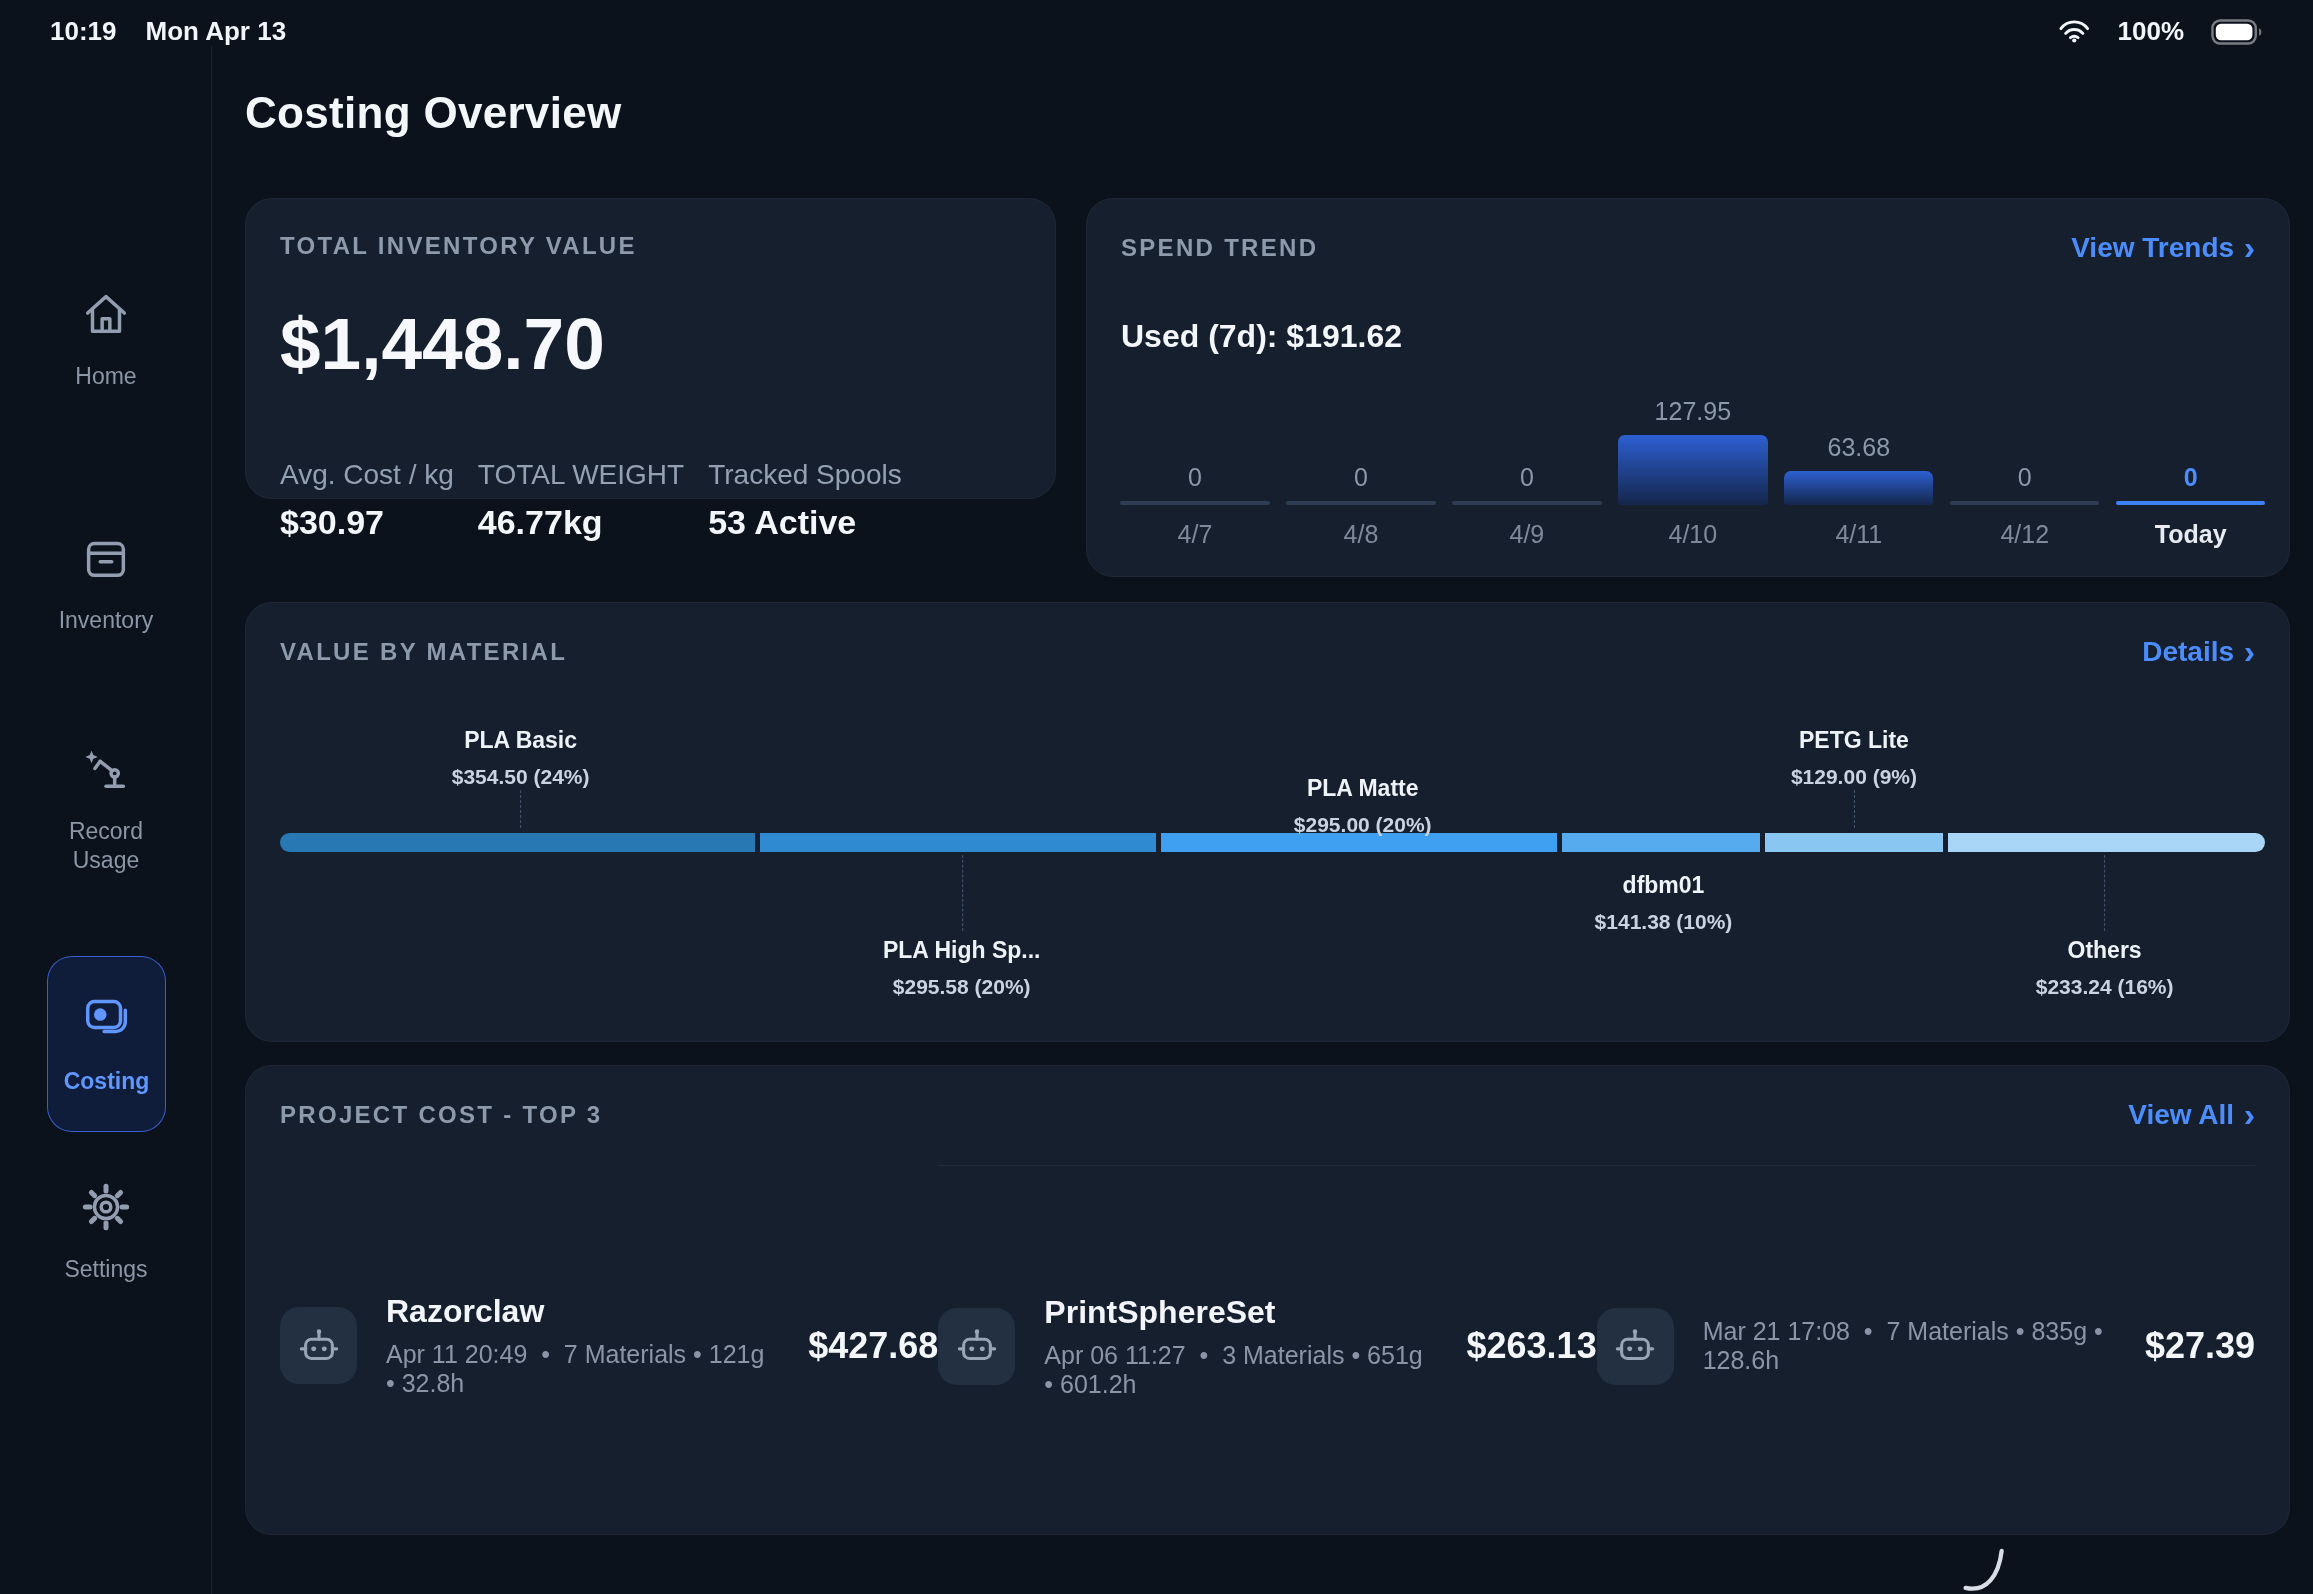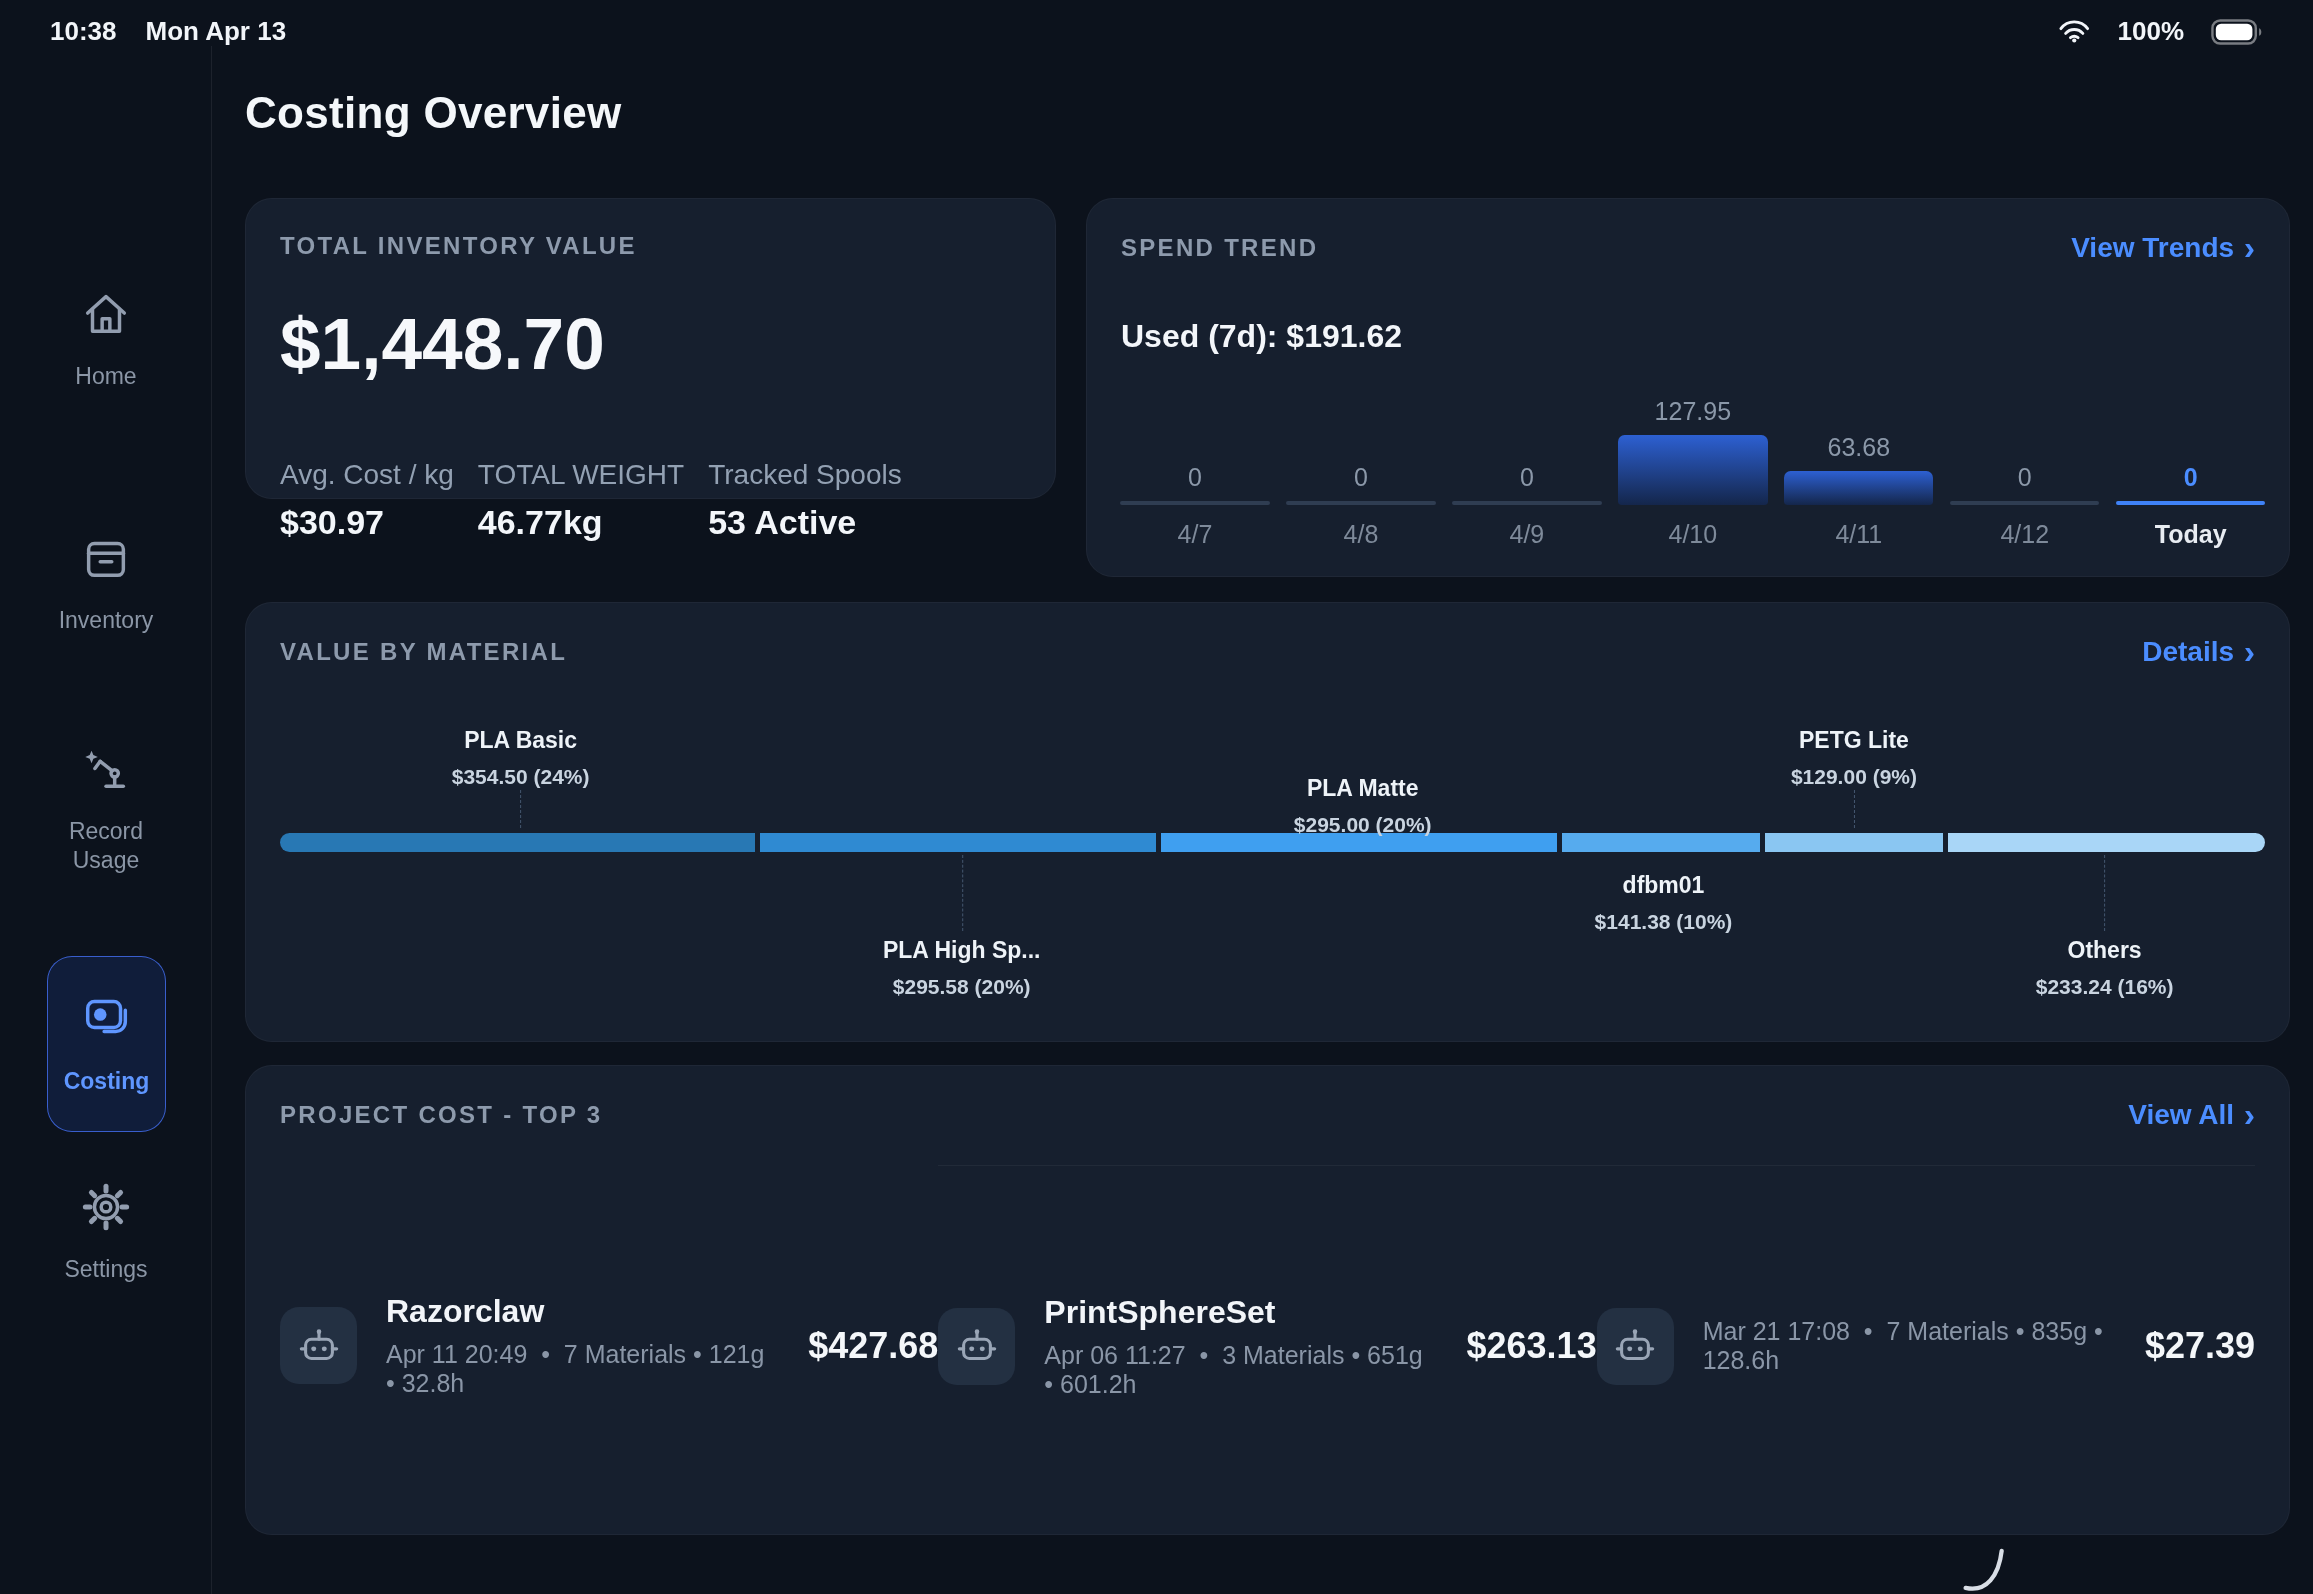--- a/index.html
+++ b/index.html
@@ -78,21 +78,21 @@
   .proj-meta{font-size:25px;color:#8a96a7;}
   .proj-cost{margin-left:auto;font-size:36px;font-weight:800;color:#f4f7fa;}
   
   .squiggle{position:absolute;left:1958px;top:1545px;}
 </style>
 </head>
 <body>
 
 <div class="statusbar">
   <div class="sb-left">
-    <span class="sb-time">10:38</span>
+    <span class="sb-time">10:19</span>
     <span class="sb-date">Mon Apr 13</span>
   </div>
   <div class="sb-right">
     <span>
       <svg width="32.5" height="23" viewBox="0 0 34 24" fill="none" stroke="#f2f5f9" stroke-width="3" stroke-linecap="round">
         <path d="M3 9 A 17.5 17.5 0 0 1 31 9"></path>
         <path d="M8 14 A 12 12 0 0 1 26 14"></path>
         <path d="M13 18.5 A 6.5 6.5 0 0 1 21 18.5"></path>
         <circle cx="17" cy="21.4" r="2.2" fill="#f2f5f9" stroke="none"></circle>
       </svg>

